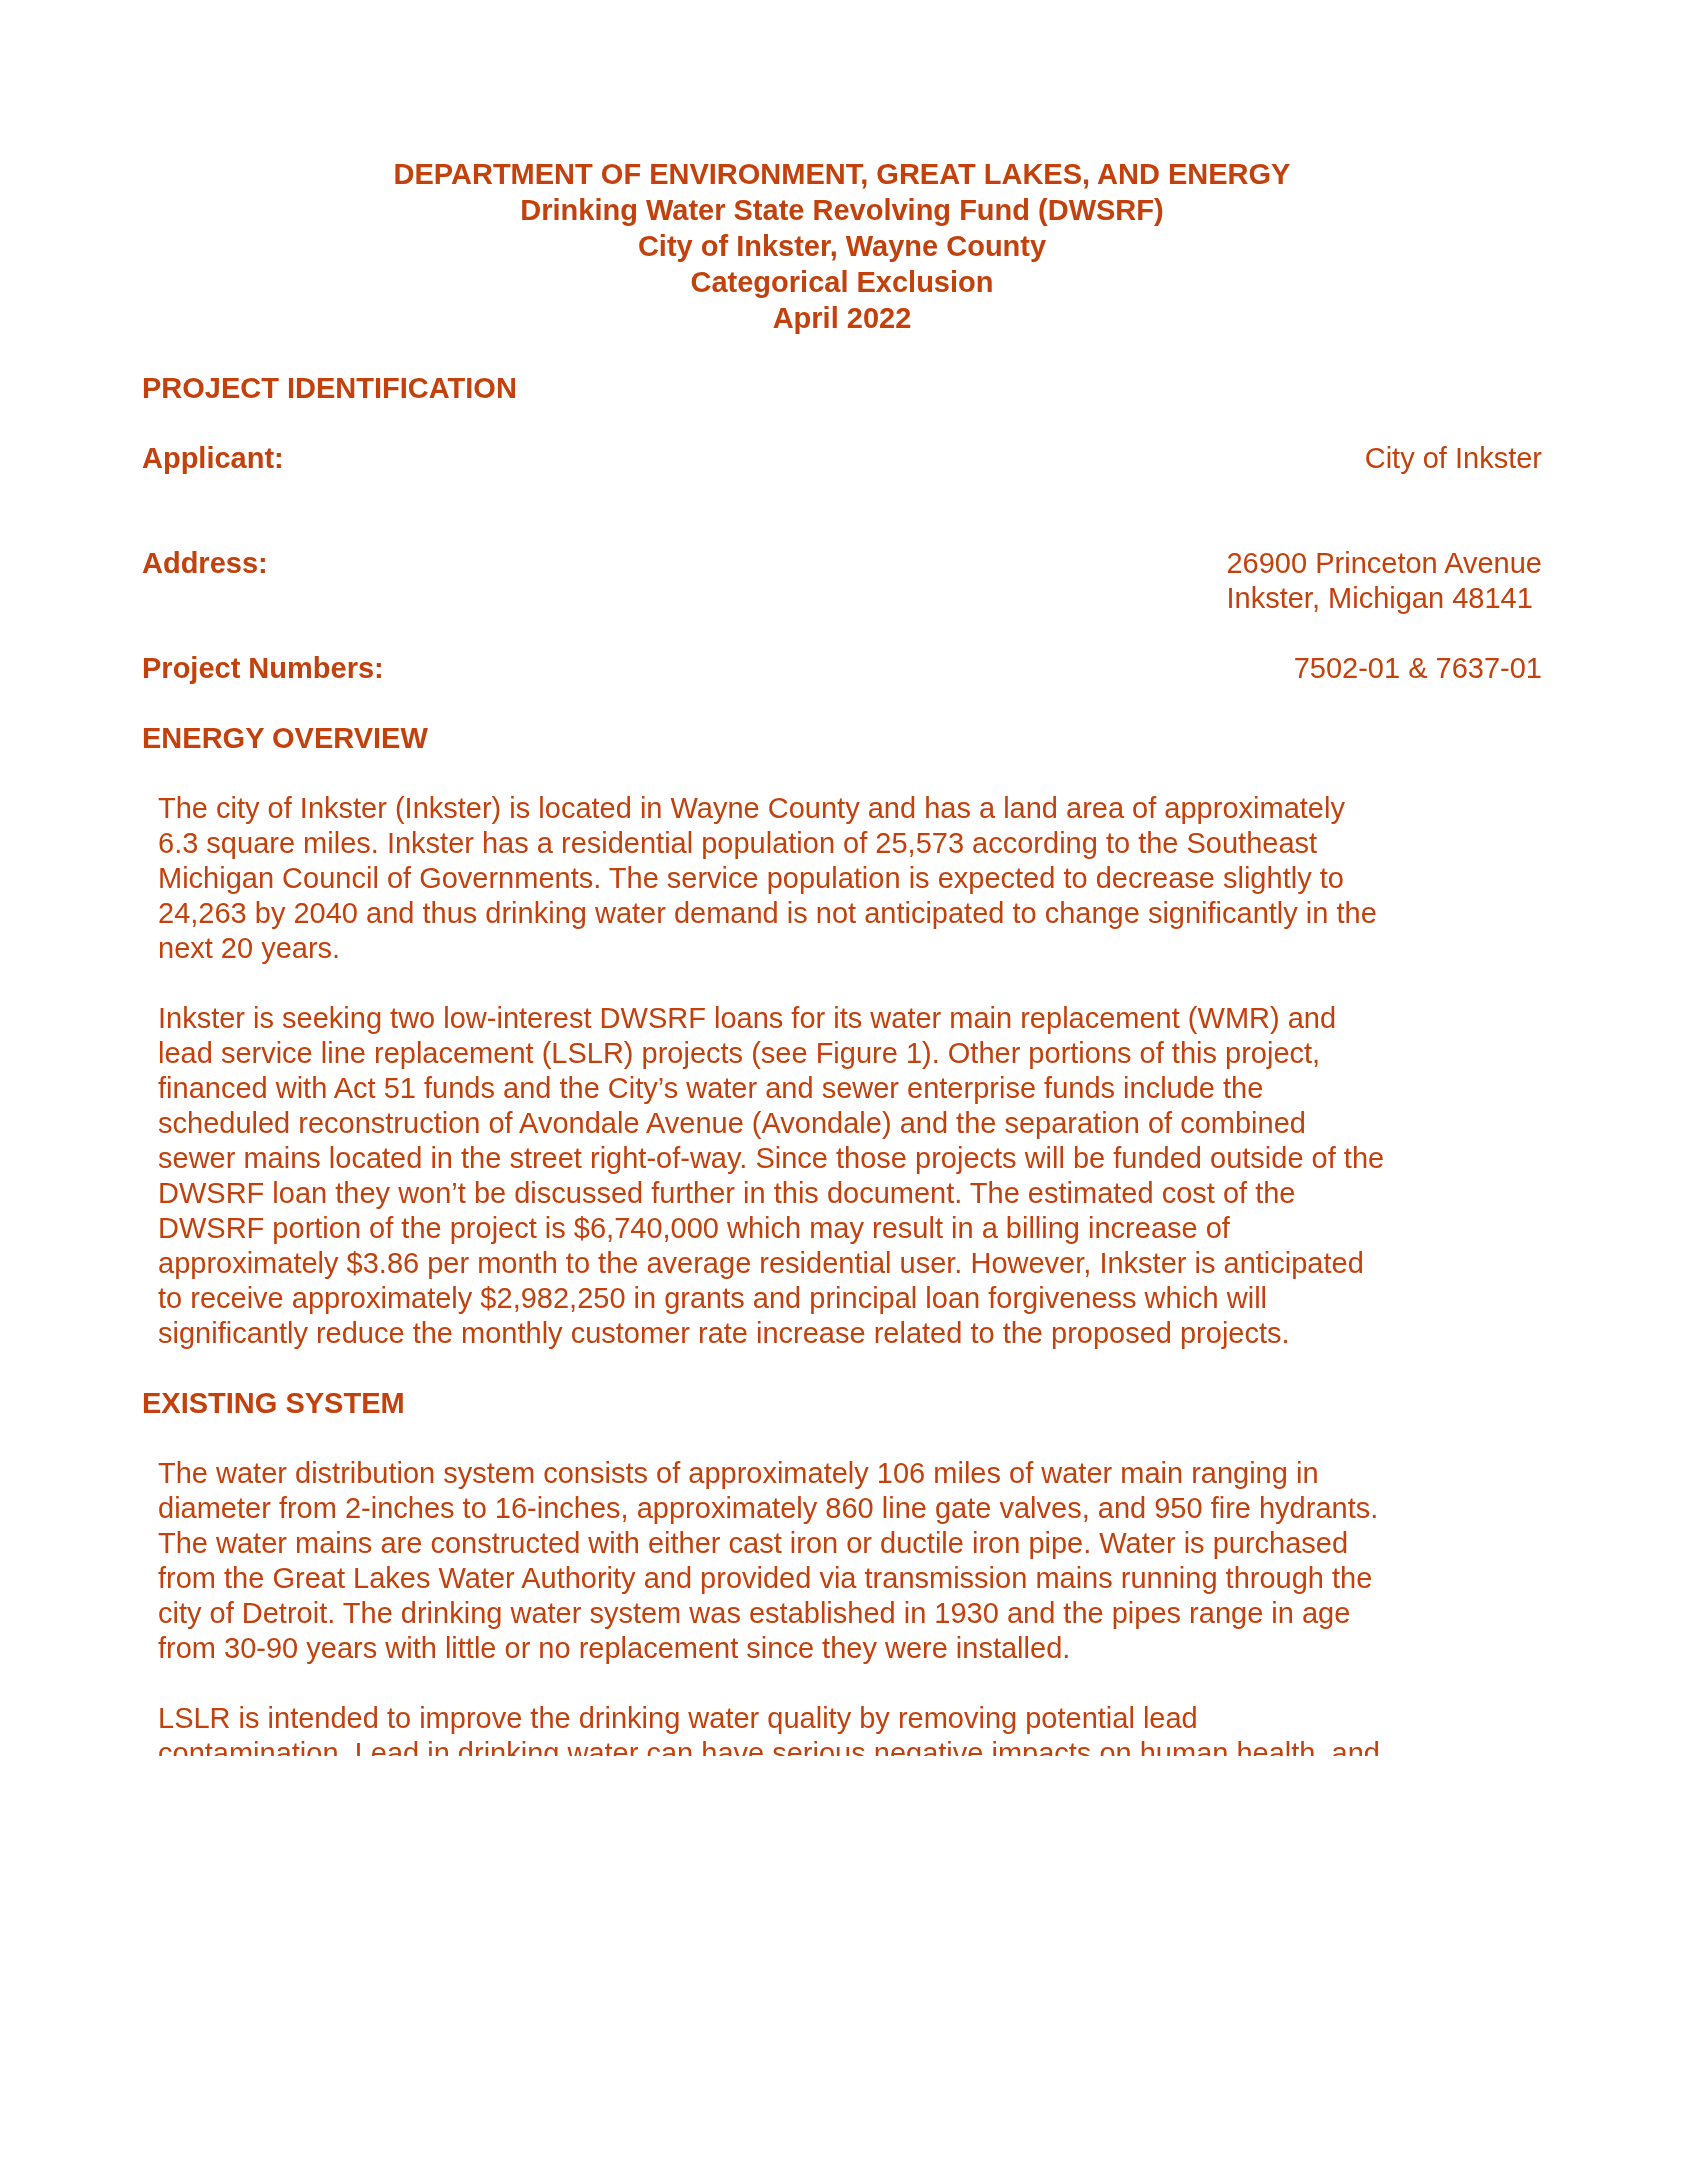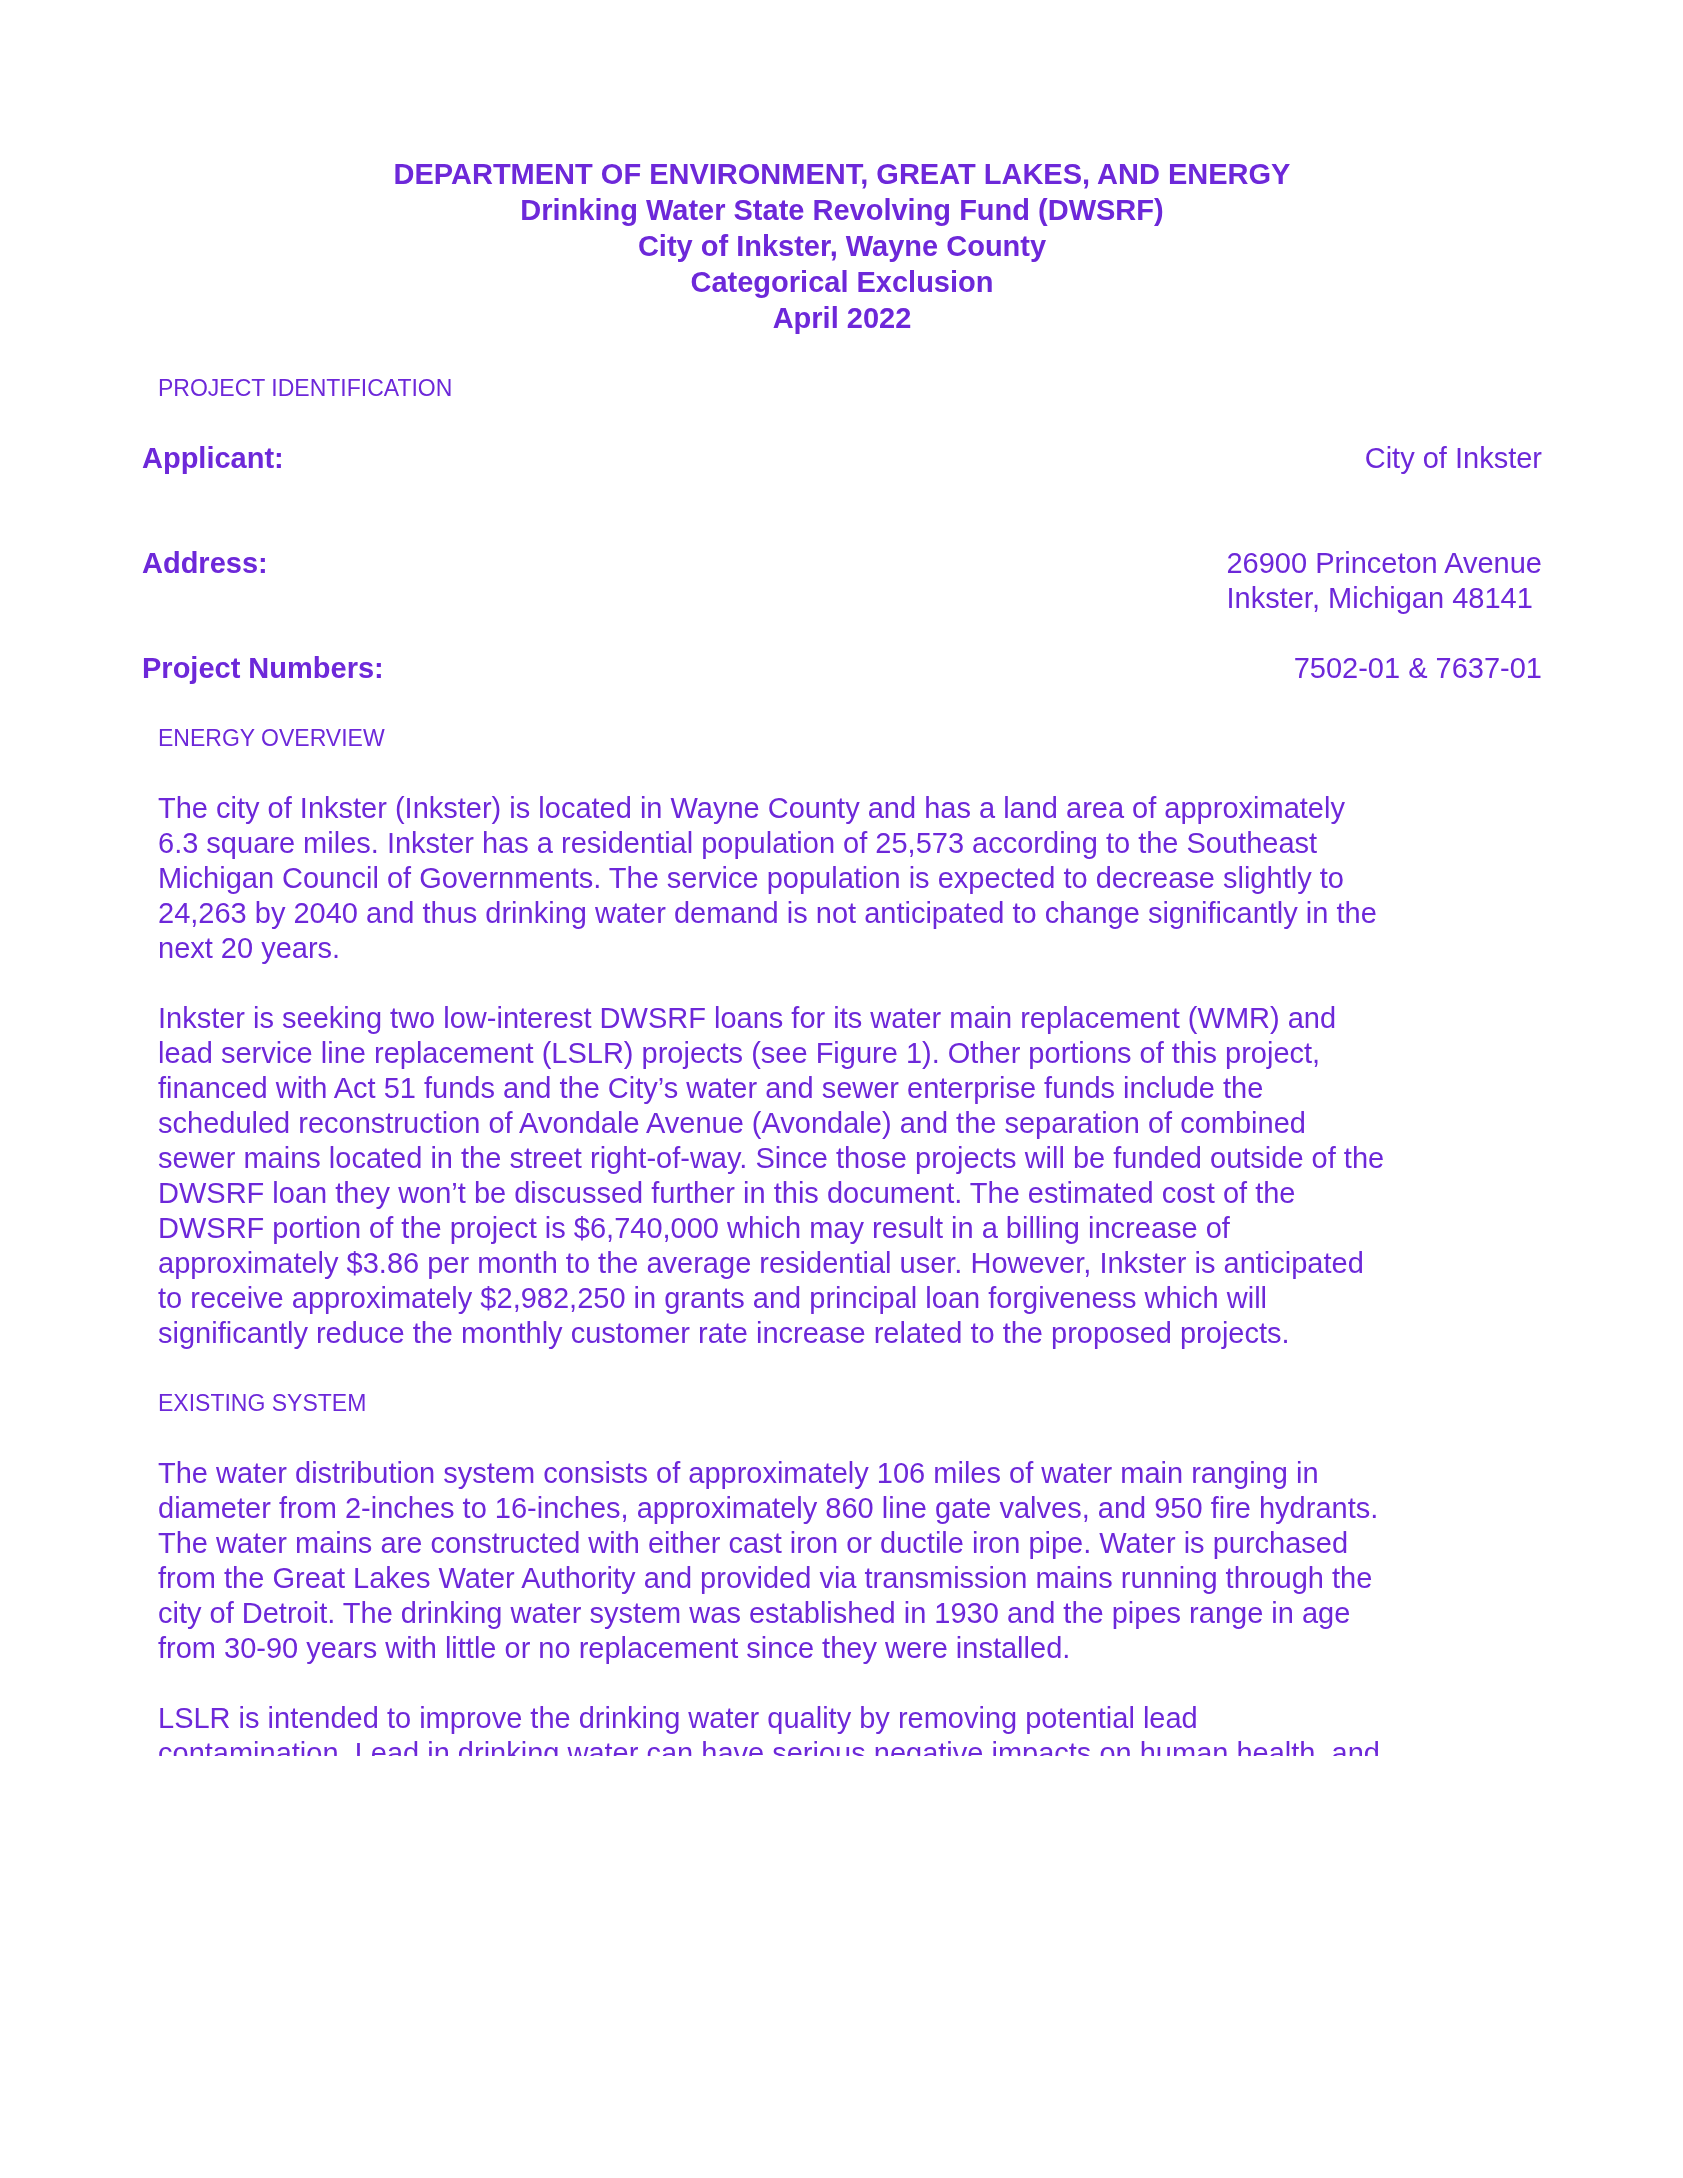--- a/index.html
+++ b/index.html
@@ -8,41 +8,41 @@
     background: #ffffff;
   }
   .page {
     position: relative;
     width: 1683px;
     height: 1756px;
     background: #ffffff;
     font-family: "Liberation Sans", sans-serif;
     font-size: 29px;
     line-height: 35px;
-    color: #6d28d9;
+    color: #c2410c;
     overflow: hidden;
   }
   .content {
     position: absolute;
     left: 142px;
     top: 156px;
     width: 1400px;
   }
   .title-block {
     text-align: center;
     font-weight: bold;
     line-height: 36px;
     white-space: pre-line;
     margin: 0 0 35px 0;
   }
   .heading {
-    font-weight: normal;
-    font-size: 23px;
+    font-weight: bold;
+    font-size: 29px;
     line-height: 35px;
-    margin: 0 0 35px 16px;
+    margin: 0 0 35px 0;
   }
   .field-row {
     display: flex;
     margin: 0 0 35px 0;
     justify-content: space-between;
   }
   .field-label {
     font-weight: bold;
     flex: 0 0 549px;
     width: 549px;

